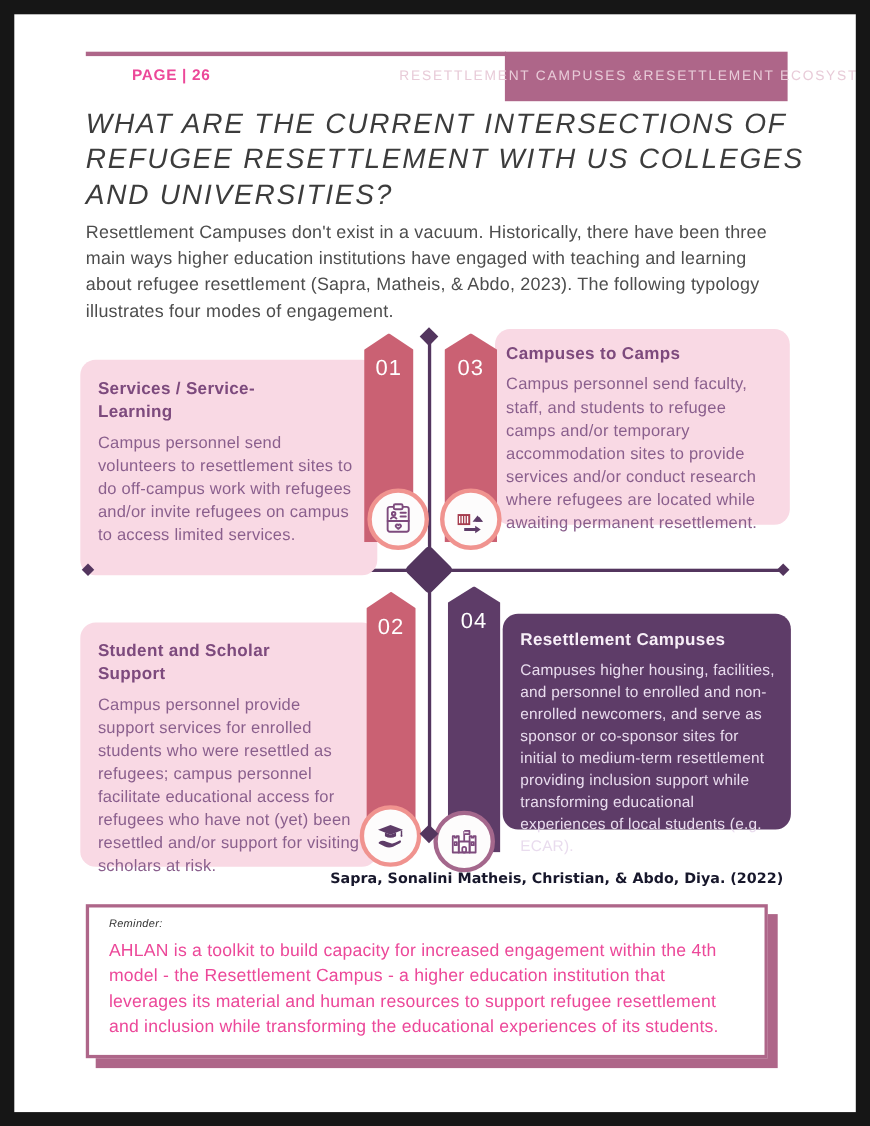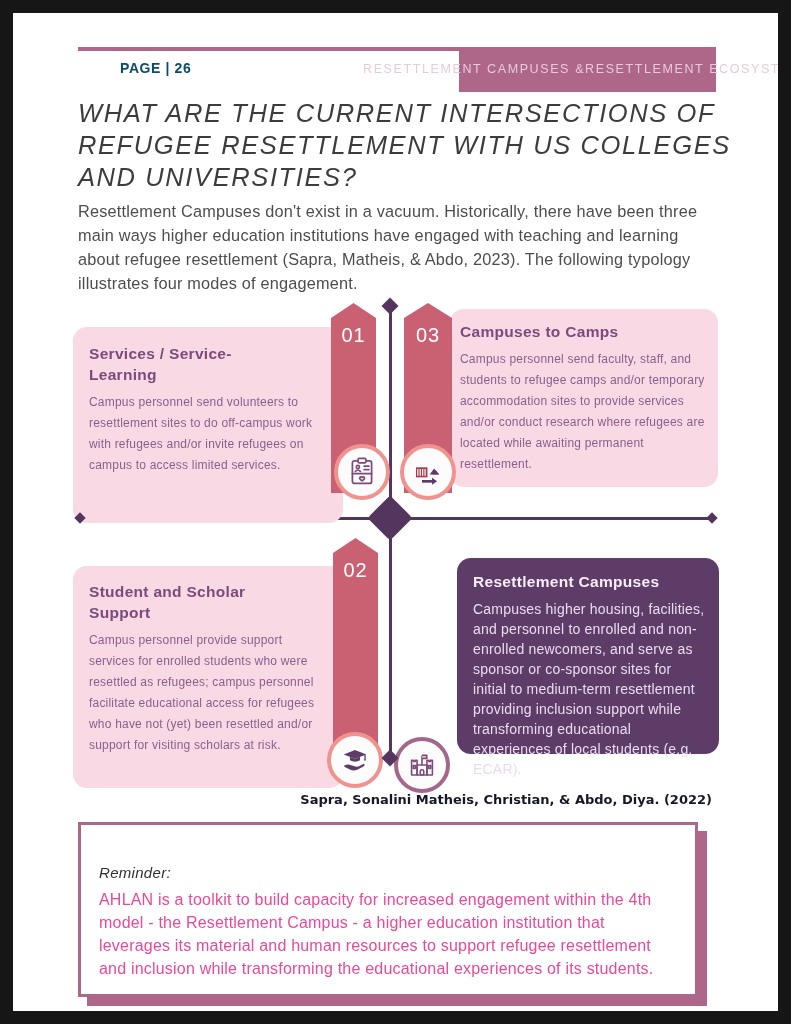--- a/index.html
+++ b/index.html
@@ -9,21 +9,21 @@
   }
   .frame{position:absolute;inset:0;border:13px solid #161616;z-index:60;pointer-events:none;}
 
   
   .hdr-rule{position:absolute;left:78px;top:47px;width:382px;height:4px;background:var(--c-tag_mauve,#ae6689);}
   .hdr-tag{
     position:absolute;left:459px;top:47px;width:257px;height:45px;background:var(--c-tag_mauve,#ae6689);
     display:flex;flex-direction:row;align-items:center;justify-content:center;
     color:#e8cbd8;font-size:12.5px;letter-spacing:1.6px;line-height:19px;text-align:center;white-space:nowrap;
   }
-  .page-label{position:absolute;left:80px;top:60px;font-size:14px;font-weight:bold;color:#0c4a6e;letter-spacing:.6px;padding-left:40px;}
+  .page-label{position:absolute;left:80px;top:60px;font-size:14px;font-weight:bold;color:#ec4899;letter-spacing:.6px;padding-left:40px;}
 
   .doc-title{
     position:absolute;left:78px;top:97px;width:660px;
     font-style:italic;font-size:25.5px;line-height:32px;color:#3c3c3c;letter-spacing:1.6px;
   }
   .intro{
     position:absolute;left:78px;top:199px;width:634px;
     font-size:16.3px;line-height:24px;color:#4d4d4d;letter-spacing:.2px;
   }
 
@@ -49,26 +49,26 @@
   .b01{left:331px;top:303px;width:45px;height:190px;}
   .b03{left:404px;top:303px;width:48px;height:190px;}
   .b02{left:333px;top:538px;width:45px;height:230px;}
   .b04{left:407px;top:533px;width:48px;height:242px;}
 
   
   .qbox{position:absolute;border-radius:14px;z-index:2;box-sizing:border-box;}
   .qbox.pink{background:var(--c-box_pink,#f9d9e4);}
   .qbox.purple{background:var(--c-box_purple,#5e3c68);}
   .q-title{font-weight:bold;font-size:15.5px;line-height:21px;color:var(--c-title_purple,#7d4a7d);letter-spacing:.3px;}
-  .q-body{font-size:12px;line-height:21px;color:var(--c-body_mauve,#8a5f8d);letter-spacing:.2px;margin-top:7px;}
+  .q-body{font-size:15px;line-height:21px;color:var(--c-body_mauve,#8a5f8d);letter-spacing:.2px;margin-top:7px;}
   .qbox.purple .q-title{color:#f7eef7;}
   .qbox.purple .q-body{color:#e9dcee;font-size:14px;line-height:20px;}
   .box1{left:73px;top:327px;width:270px;height:196px;padding:16px 16px 16px 16px;}
   .box1 .q-title{max-width:168px;}
-  .box3{left:450px;top:309px;width:268px;height:178px;padding:12px 12px 0 10px;}
+  .box3{left:450px;top:299px;width:268px;height:178px;padding:12px 12px 0 10px;}
   .box2{left:73px;top:566px;width:270px;height:222px;padding:15px 16px 0 16px;}
   .box2 .q-title{max-width:175px;}
   .box4{left:457px;top:558px;width:262px;height:196px;padding:13px 12px 0 16px;}
 
   
   .icircle{
     position:absolute;width:56px;height:56px;border-radius:50%;background:#fdfcfc;z-index:4;
     display:flex;align-items:center;justify-content:center;box-sizing:border-box;
   }
   .icircle.salmon{border:4px solid var(--c-ring_salmon,#f0938f);}
@@ -82,21 +82,21 @@
     position:absolute;left:300px;top:792px;width:412px;text-align:right;
     font-family:"DejaVu Sans",sans-serif;font-weight:bold;font-size:13px;color:#17172b;letter-spacing:0;
   }
 
   .reminder{
     position:absolute;left:78px;top:822px;width:620px;box-sizing:border-box;
     background:#fff;border:3px solid var(--c-tag_mauve,#ae6689);
     box-shadow:9px 9px 0 0 var(--c-tag_mauve,#ae6689);
     padding:10px 18px 14px 18px;z-index:6;
   }
-  .reminder-label{font-style:italic;font-size:15px;color:#303030;letter-spacing:.3px;margin-top:29px;}
+  .reminder-label{font-style:italic;font-size:10px;color:#303030;letter-spacing:.3px;}
   .reminder-body{margin-top:7px;font-size:16px;line-height:23px;color:#ec4899;letter-spacing:.2px;}
   svg{display:block;}
 </style>
 </head>
 <body>
 
 <div id="canvas">
   <div class="frame"></div>
 
   <div class="hdr-rule"></div>
@@ -167,20 +167,23 @@
       <path d="M8.2 9.6 v2.6 q3.8 2.1 7.6 0 V9.6 l-3.8 1.5 Z"></path>
       <path d="M19.5 8.2 v3.2" stroke="#5e3c68" stroke-width="1" fill="none"></path>
       <circle cx="19.5" cy="11.9" r="0.7"></circle>
       <path d="M4 16.2 q2.6-1.7 5.2-.2 l3.1.9 q1.6.4 3.1-.4 l3.2-1.6 q1.3.9-.3 2 l-4.6 2.4 q-2.9 1.2-5.6-.2 l-4.1-2 Z"></path>
     </svg>
   </div>
 
   <div class="qbox purple box4">
     <div class="q-title">Resettlement Campuses</div>
     <div class="q-body">Campuses higher housing, facilities, and personnel to enrolled and non-enrolled newcomers, and serve as sponsor or co-sponsor sites for initial to medium-term resettlement providing inclusion support while transforming educational experiences of local students (e.g. ECAR).</div>
+  </div>
+  <div class="banner purple b04">
+    <span>04</span>
   </div>
   <div class="icircle mauve c04">
     <svg width="32" height="32" viewBox="0 0 24 24" fill="none" stroke="#7d4a7d" stroke-width="1.2" stroke-linejoin="round">
       <path d="M4.2 10.2 v-1.8 h1.4 v1 h1.3 v-1 h1.4 v1.8 v9.3 h-4.1 Z"></path>
       <path d="M15.7 10.2 v-1.8 h1.4 v1 h1.3 v-1 h1.4 v1.8 v9.3 h-4.1 Z"></path>
       <rect x="8.3" y="12" width="7.4" height="7.5"></rect>
       <rect x="10.7" y="15.6" width="2.6" height="3.9" rx="1.2"></rect>
       <path d="M12 12 V4.8"></path>
       <path d="M12 4.8 h3.6 v2.2 h-3.6" fill="#f4e6ee"></path>
       <rect x="5.4" y="12.5" width="1.6" height="2"></rect>

